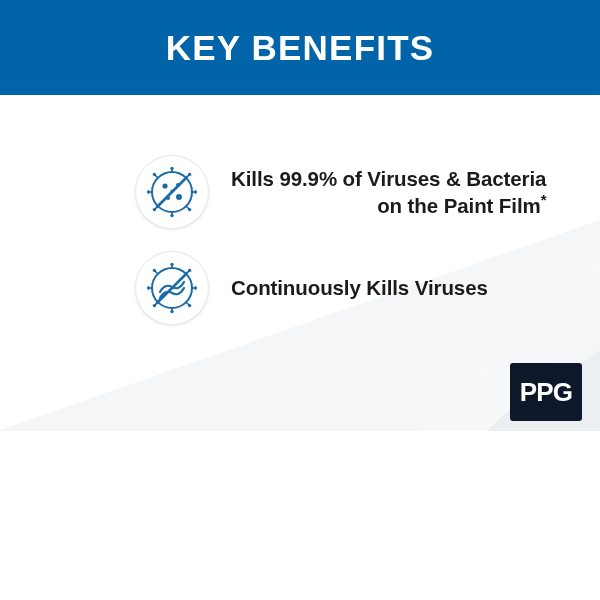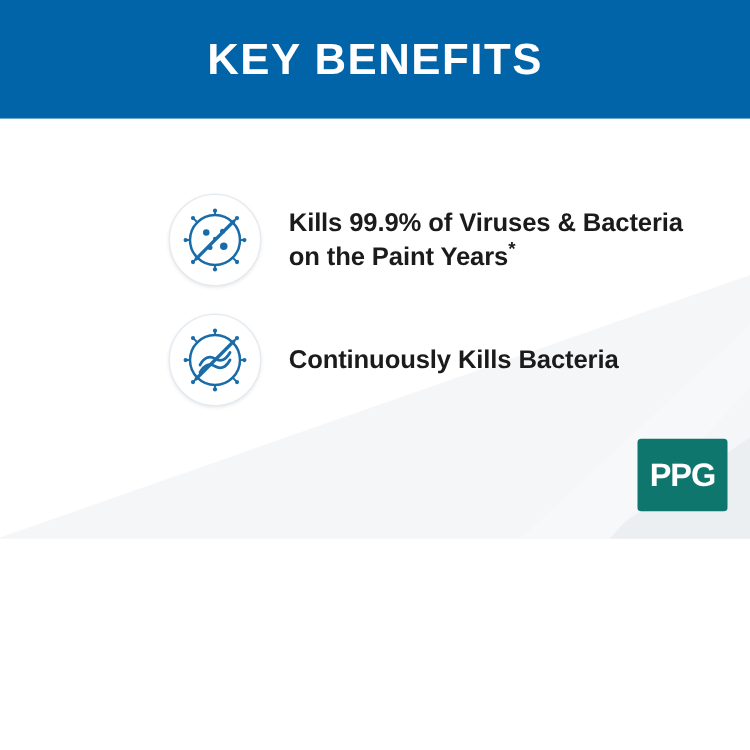--- a/index.html
+++ b/index.html
@@ -12,20 +12,21 @@
     overflow: hidden;
     font-family: "Liberation Sans", sans-serif;
     background: #ffffff;
   }
   .page {
     position: relative;
     width: 600px;
     height: 431px;
     background: #ffffff;
     overflow: hidden;
+    text-align: right;
   }
 
   
   .header {
     position: absolute;
     left: 0;
     top: 0;
     width: 600px;
     height: 95px;
     background: #0164a8;
@@ -117,24 +118,24 @@
     font-size: 5.6px;
     line-height: 1.65;
     margin-bottom: 7px;
     letter-spacing: 0.05px;
   }
 
   
   .logo {
     position: absolute;
     right: 18px;
-    bottom: 22px;
+    bottom: 10px;
     width: 72px;
     height: 58px;
-    background: #0f766e;
+    background: #0f172a;
     border-radius: 3px;
     display: flex;
     align-items: center;
     justify-content: center;
   }
   .logo-text {
     color: #ffffff;
     font-size: 26px;
     font-weight: bold;
     letter-spacing: -0.8px;
@@ -192,21 +193,21 @@
             <circle cx="32" cy="19" r="2"></circle>
             <circle cx="22" cy="32" r="2"></circle>
             <circle cx="33" cy="31" r="3"></circle>
             <circle cx="26" cy="25" r="1.6"></circle>
           </g>
           <line x1="11" y1="41" x2="41" y2="11" stroke="#1a6ca8" stroke-width="2.6" stroke-linecap="round"></line>
         </svg>
       </div>
       <div class="benefit-text">
         <span class="benefit-line">Kills 99.9% of Viruses &amp; Bacteria</span>
-        <span class="benefit-line"><span>on the Paint Years</span><span class="sup">*</span></span>
+        <span class="benefit-line"><span>on the Paint Film</span><span class="sup">*</span></span>
       </div>
     </div>
 
     <div class="benefit-row">
       <div class="benefit-icon">
         <svg width="52" height="52" viewBox="0 0 52 52">
           <circle cx="26" cy="26" r="20" fill="none" stroke="#1a6ca8" stroke-width="2"></circle>
           <g stroke="#1a6ca8" stroke-width="1.6" stroke-linecap="round">
             <line x1="26" y1="6" x2="26" y2="2.5"></line>
             <line x1="40" y1="12" x2="42.5" y2="9.5"></line>
@@ -226,21 +227,21 @@
             <circle cx="8.4" cy="43.6" r="1.7"></circle>
             <circle cx="2.5" cy="26" r="1.7"></circle>
             <circle cx="8.4" cy="8.4" r="1.7"></circle>
           </g>
           <path d="M14 30 q5 -9 12 -5 t12 -5" fill="none" stroke="#1a6ca8" stroke-width="2.2" stroke-linecap="round"></path>
           <path d="M14 36 q5 -9 12 -5 t12 -5" fill="none" stroke="#1a6ca8" stroke-width="2.2" stroke-linecap="round"></path>
           <line x1="11" y1="41" x2="41" y2="11" stroke="#1a6ca8" stroke-width="2.6" stroke-linecap="round"></line>
         </svg>
       </div>
       <div class="benefit-text">
-        <span class="benefit-line">Continuously Kills Bacteria</span>
+        <span class="benefit-line">Continuously Kills Viruses</span>
       </div>
     </div>
 
 
   </div>
 
   <div class="footnotes">
     <div class="footnote">*Kills 99.9% of S. aureus (Staph), P. aeruginosa, K. aerogenes as well as MRSA, Enterococcus faecium, E. coli O157:H7, Salmonella enterica and viruses Norovirus (Feline calicivirus) and SARS-CoV-2 within 2 hours of exposure when used as part of a comprehensive infection control program for up to 5 years.</div>
     <div class="footnote">^If cleaning is needed, bleach-based or peroxide based cleaners are recommended to maintain the antiviral and antibacterial performance of the paint. Using quaternary ammonium-based cleaners to clean the painted surface can reduce the antiviral and antibacterial effectiveness of the coating. Do not use quaternary ammonium products to clean the painted surface.</div>
   </div>

